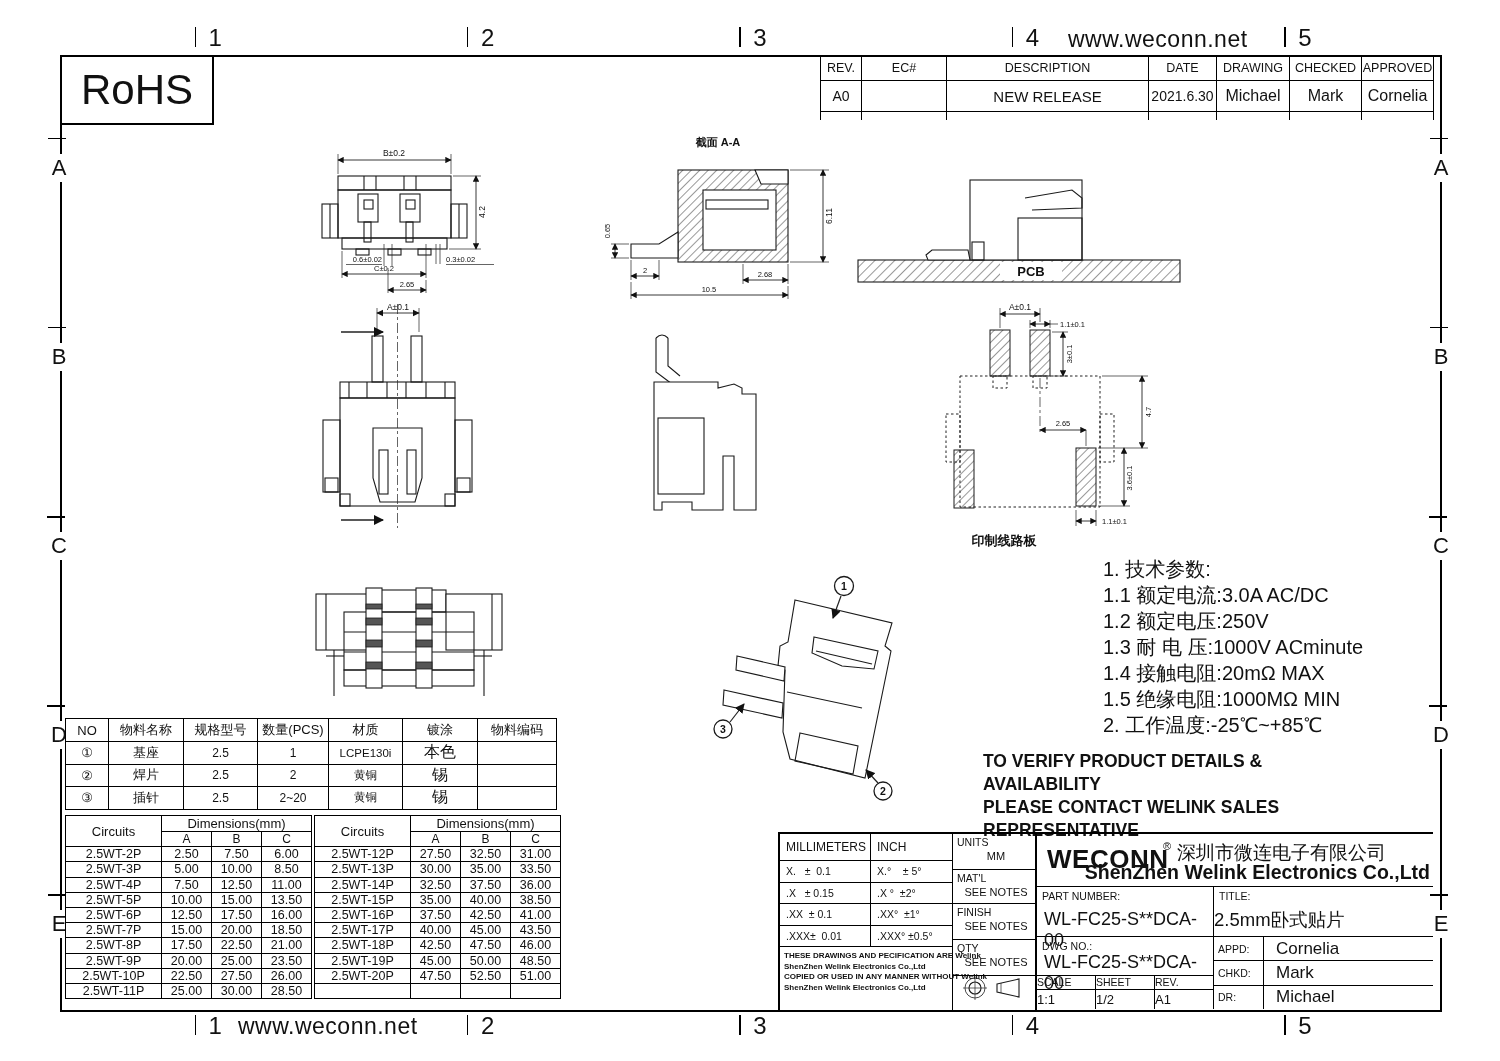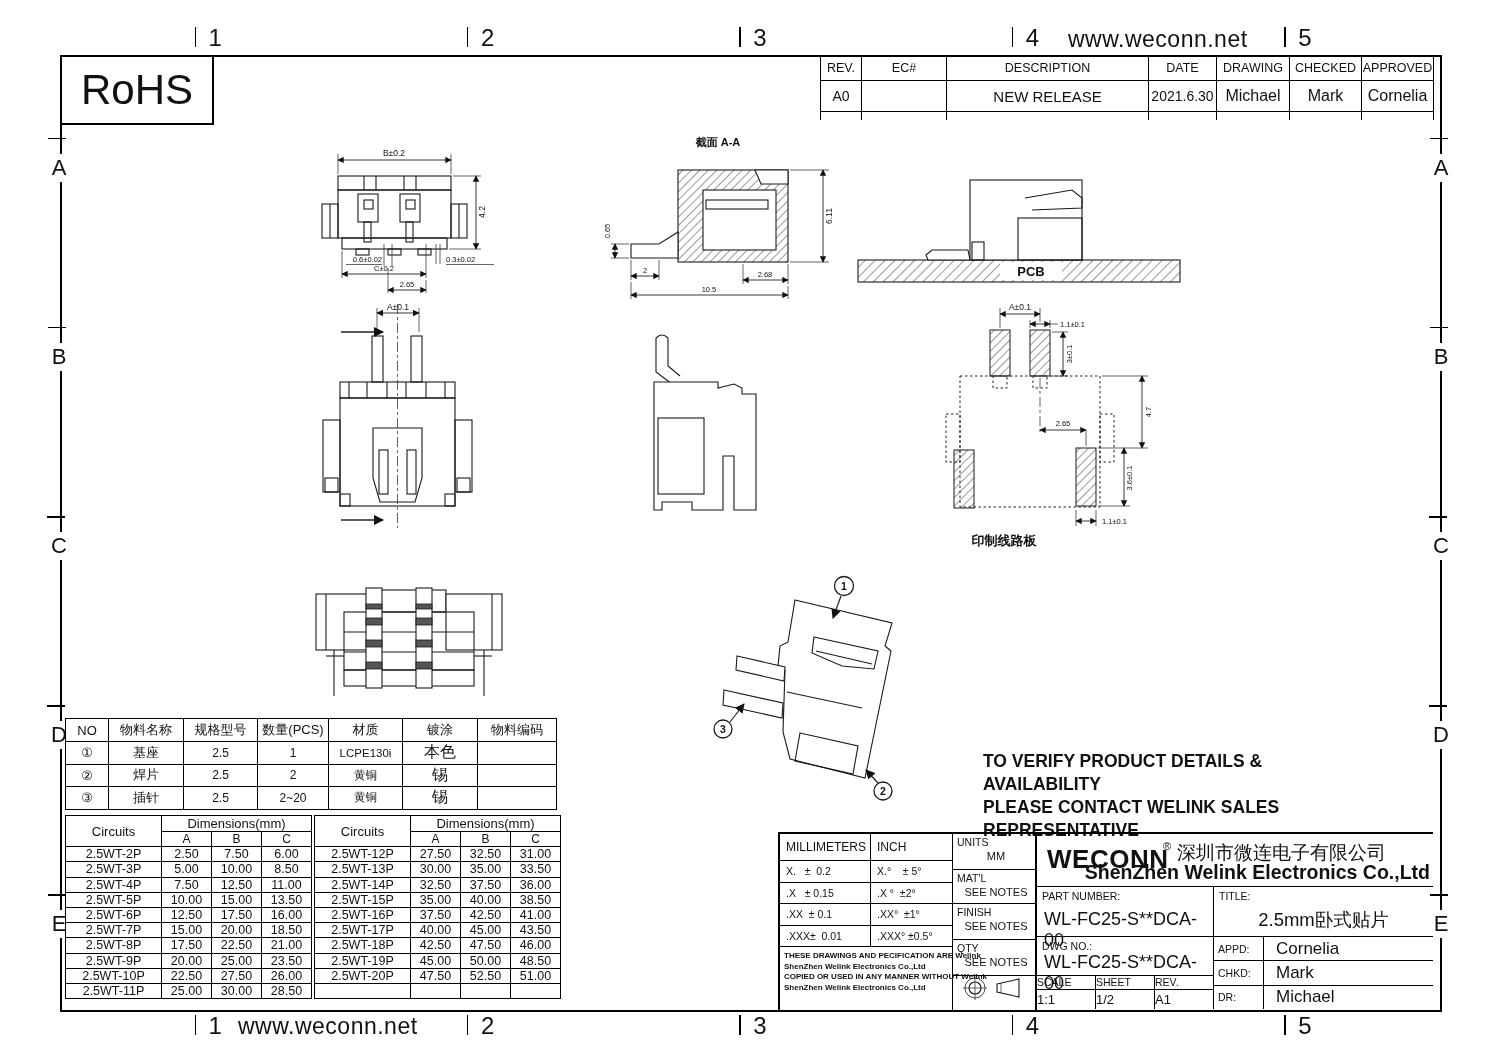--- a/index.html
+++ b/index.html
@@ -71,21 +71,21 @@
   .tb .company{height:52px;border-bottom:1.5px solid #000;position:relative}
   .tb .logo{position:absolute;left:10px;top:10px;font-weight:bold;font-size:26px;letter-spacing:.5px}
   .tb .reg{position:absolute;left:126px;top:6px;font-size:11px}
   .tb .cn{position:absolute;left:140px;top:6px;font-size:19px}
   .tb .en{position:absolute;right:3px;top:27px;font-weight:bold;font-size:19.5px}
   .tb .mid{display:flex;height:49px;border-bottom:1.5px solid #000}
   .tb .pn{width:176px;border-right:1.5px solid #000;position:relative}
   .tb .ttl{flex:1;position:relative}
   .lab{position:absolute;left:5px;top:3px;font-size:10.5px}
   .tb .pnv{position:absolute;left:7px;top:22px;font-size:18px}
-  .tb .ttlv{position:absolute;left:0;right:0;top:20px;text-align:center;font-size:18.5px}
+  .tb .ttlv{position:absolute;left:0;right:0;top:20px;text-align:left;font-size:18.5px}
   .tb .bot{display:flex;height:72px}
   .tb .dwg{width:176px;border-right:1.5px solid #000;display:flex;flex-direction:column}
   .tb .dwgno{height:38px;position:relative}
   .tb .dwgv{position:absolute;left:7px;top:15px;font-size:18px}
   .tb .srow{display:flex;border-top:1.5px solid #000}
   .tb .srow>div{border-right:1.5px solid #000;}
   .tb .srow>div:last-child{border-right:none}
   .tb .sh>div{width:62px;font-size:10.5px;height:13px}
   .tb .sv>div{width:62px;font-size:13px;flex:1;padding:2px 0}
   .tb .sv{flex:1}
@@ -439,20 +439,30 @@
     <text class="bn" x="152" y="40">1</text>
     <line class="dim" x1="149" y1="46" x2="141" y2="68" marker-end="url(#ar5)" style="stroke-width:1.2"></line>
     <circle class="edge" cx="31" cy="179" r="9" style="stroke-width:1.3"></circle>
     <text class="bn" x="31" y="183">3</text>
     <line class="dim" x1="38" y1="172" x2="52" y2="154" marker-end="url(#ar5)" style="stroke-width:1.2"></line>
     <circle class="edge" cx="191" cy="241" r="9" style="stroke-width:1.3"></circle>
     <text class="bn" x="191" y="245">2</text>
     <line class="dim" x1="186" y1="233" x2="174" y2="220" marker-end="url(#ar5)" style="stroke-width:1.2"></line>
   </svg>
 
+  <div class="abs notes">
+
+  <div>1. 技术参数:</div>
+      <div>1.1 额定电流:3.0A AC/DC</div>
+      <div>1.2 额定电压:250V</div>
+      <div>1.3 耐 电 压:1000V ACminute</div>
+      <div>1.4 接触电阻:20mΩ MAX</div>
+      <div>1.5 绝缘电阻:1000MΩ MIN</div>
+      <div>2. 工作温度:-25℃~+85℃</div>
+    </div>
 
   <div class="abs contact">
     <div>TO VERIFY PRODUCT DETAILS &amp; AVAILABILITY</div>
     <div>PLEASE CONTACT WELINK SALES REPRESENTATIVE</div>
   </div>
 
   <table class="abs mat-t">
     <colgroup>
         <col style="width:43px">
         <col style="width:75px">
@@ -693,21 +703,21 @@
 
   <div class="abs tol">
     <div class="lcol">
       <div class="trow hrow" style="height:26px">
         <div class="c1">MILLIMETERS</div>
         <div class="c2">INCH</div>
       </div>
       <div style="display:flex;flex-direction:column">
 
           <div class="trow" style="height:20.5px">
-            <div class="c1">X.   ±  0.2</div>
+            <div class="c1">X.   ±  0.1</div>
             <div class="c2">X.°    ± 5°</div>
           </div>
 
           <div class="trow" style="height:20.5px">
             <div class="c1">.X   ± 0.15</div>
             <div class="c2">.X °  ±2°</div>
           </div>
 
           <div class="trow" style="height:20.5px">
             <div class="c1">.XX  ± 0.1</div>

